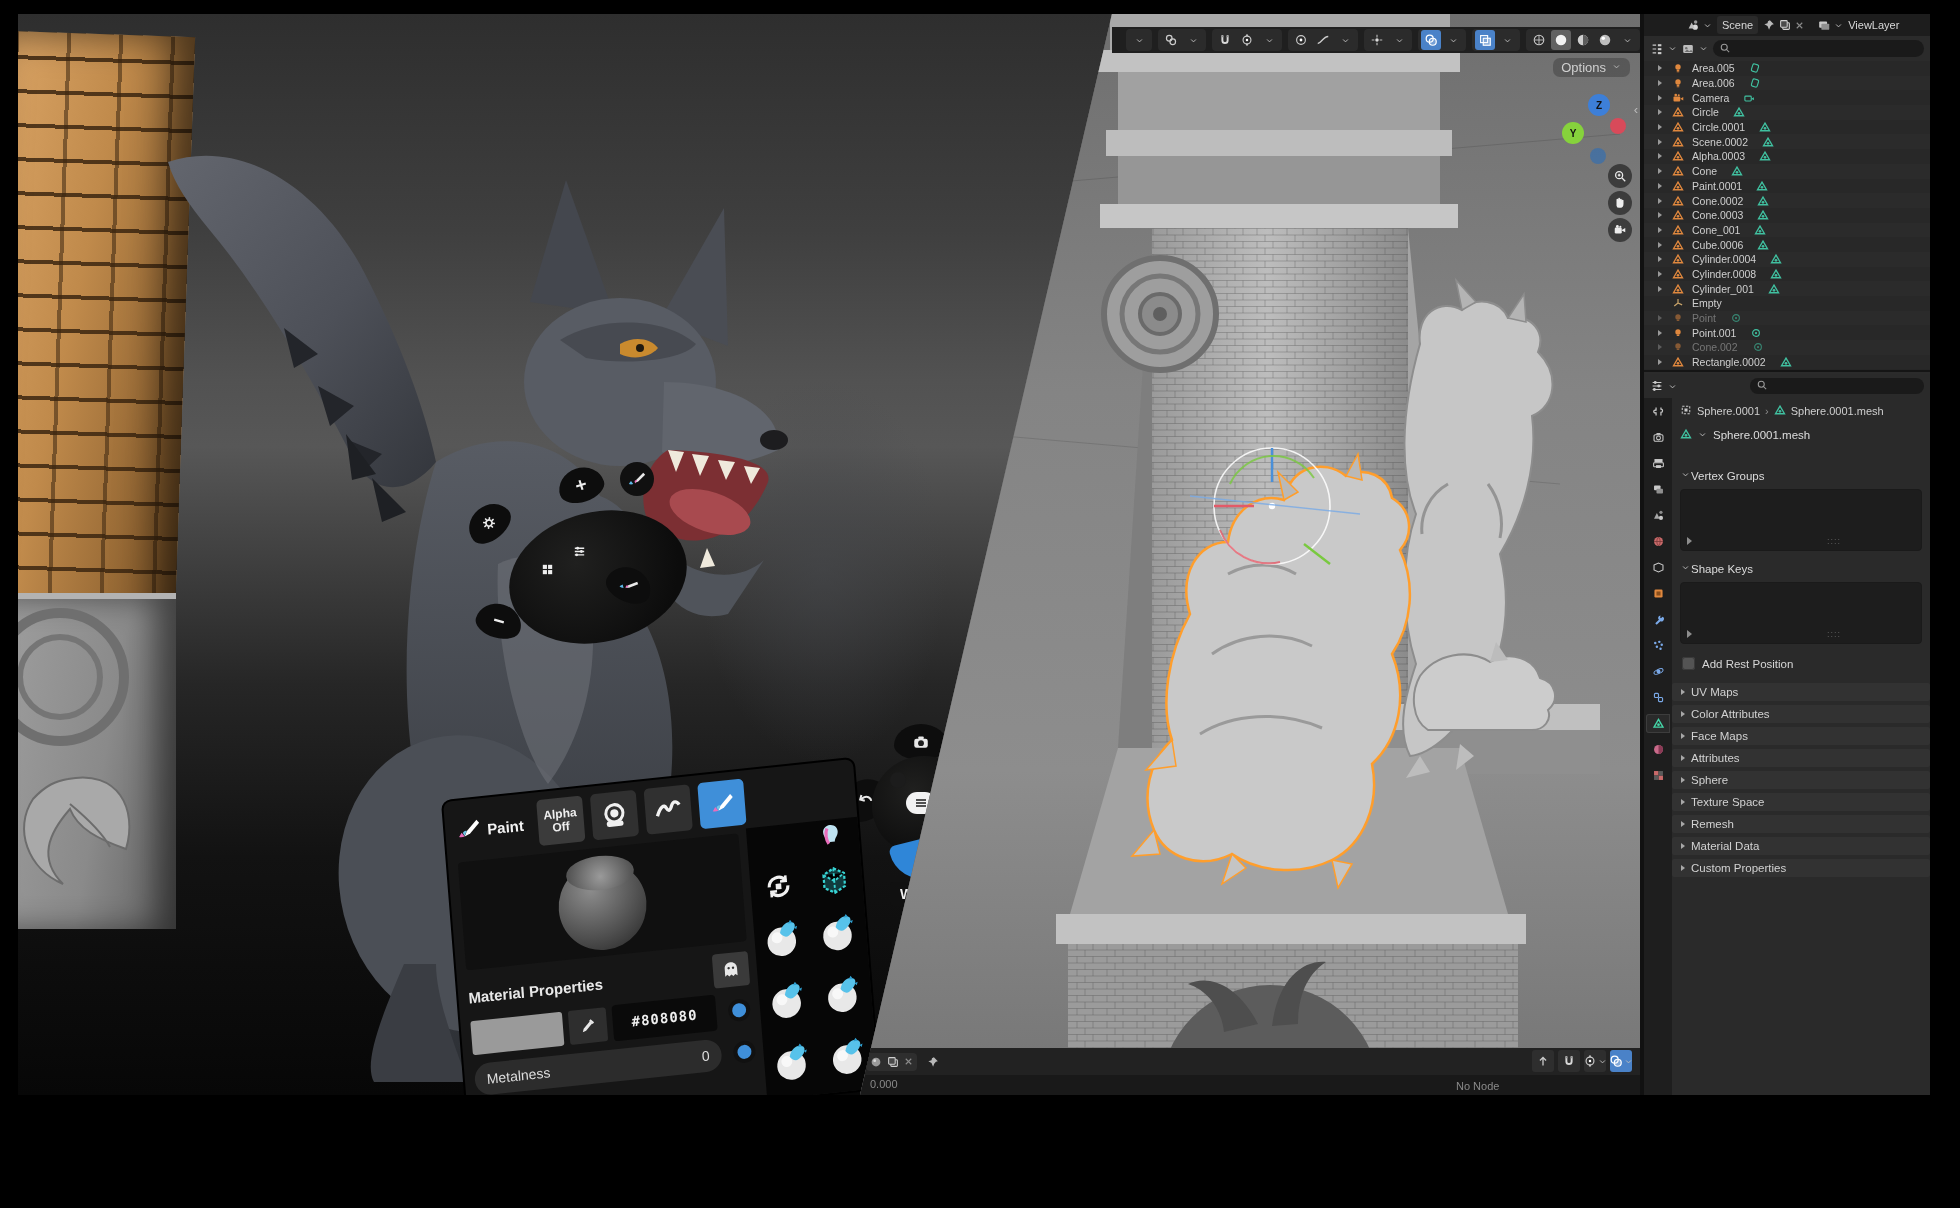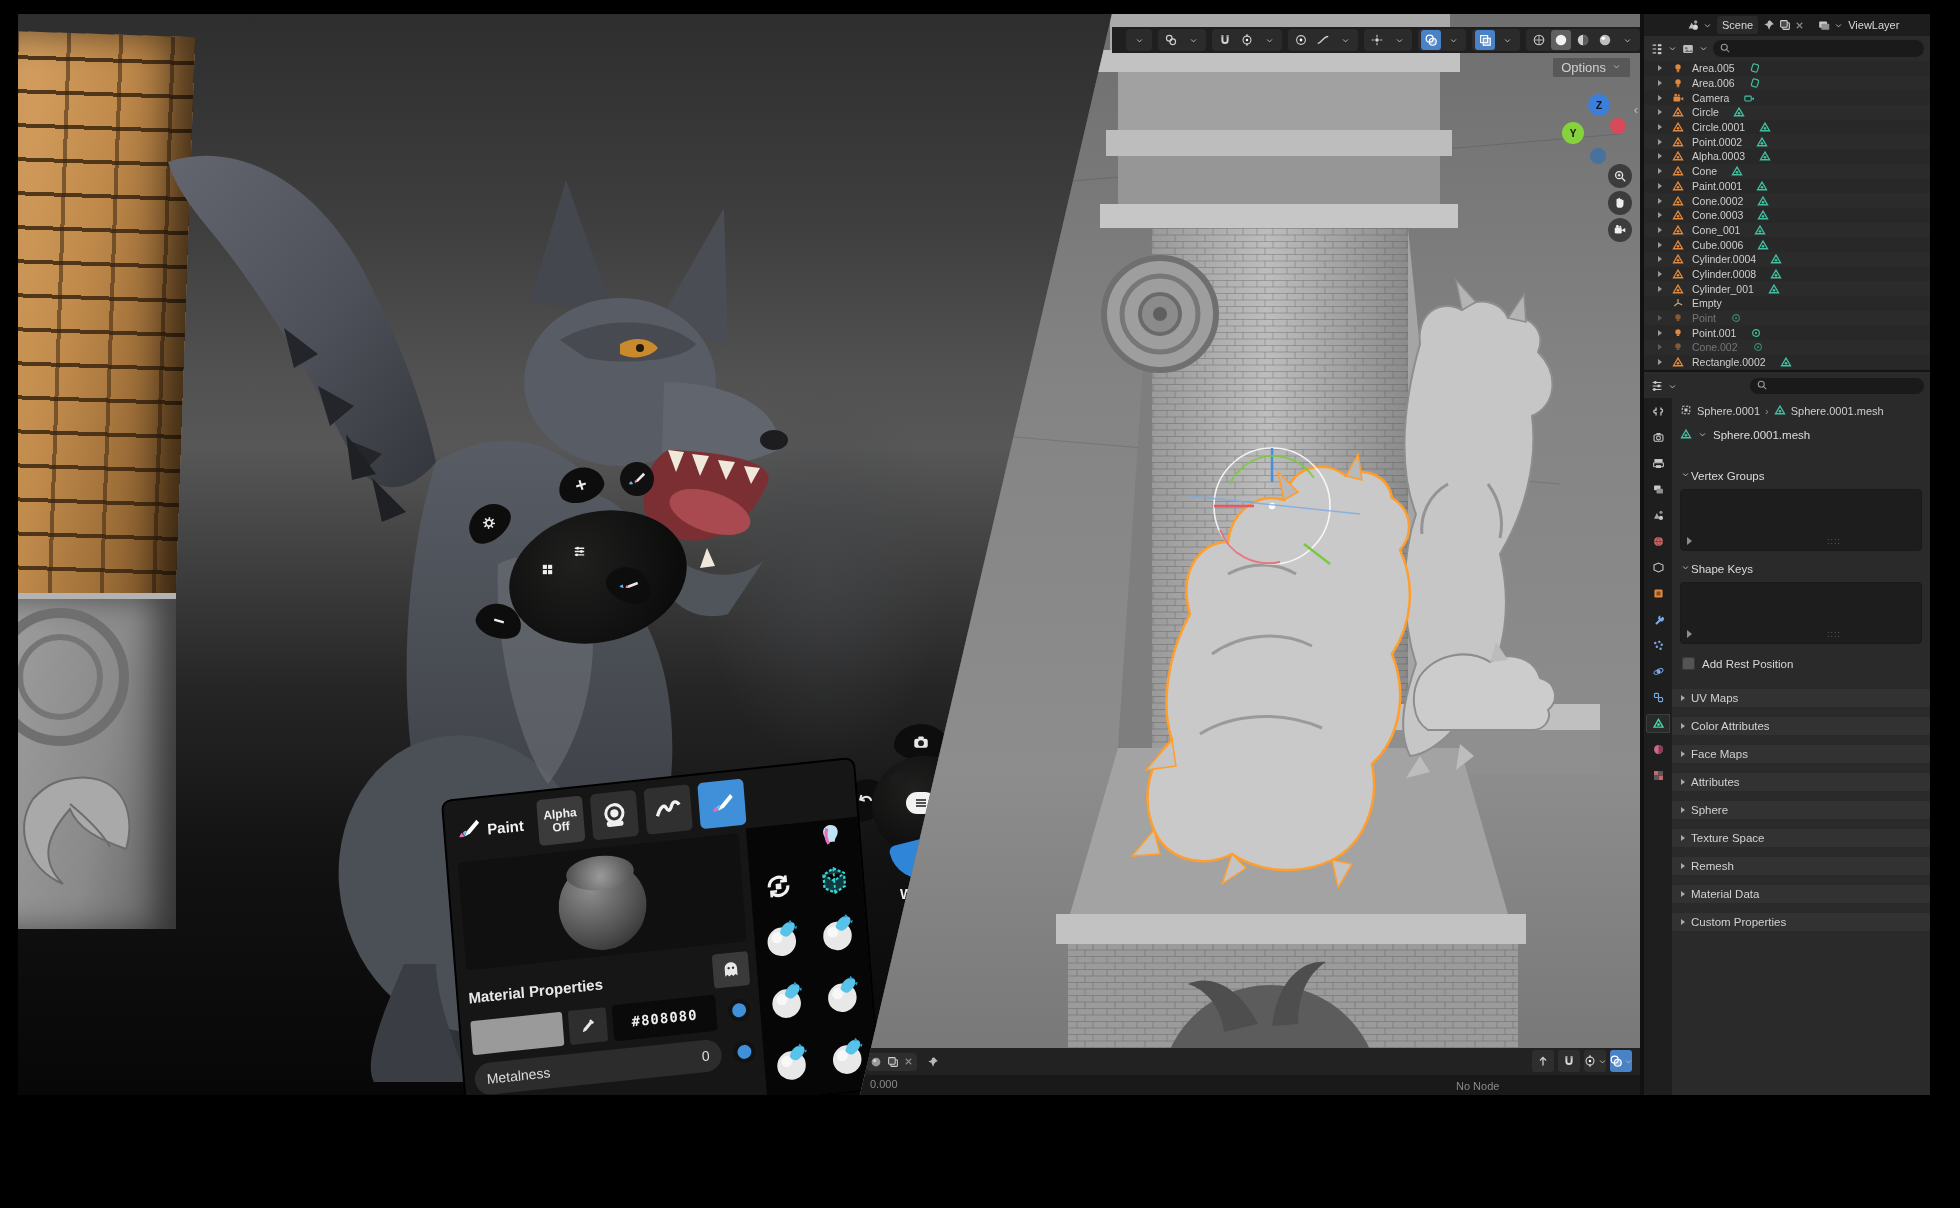--- a/index.html
+++ b/index.html
@@ -71,21 +71,21 @@
   .viewport3d{position:absolute;left:842px;top:0;width:780px;height:1081px;z-index:2;
     clip-path:polygon(32.3% 0%,100% 0%,100% 100%,0% 100%);background:#7d7d7d;}
   .scene3d{position:absolute;left:0;top:0;}
   .vp-header{position:absolute;left:252px;top:13px;right:0;height:26px;background:#1f1f1f;
     display:flex;align-items:center;padding:0 8px;justify-content:space-between;}
   .hgroup{display:flex;align-items:center;gap:2px;background:#2b2b2b;border-radius:4px;padding:1px 3px;margin-left:6px;}
   .hitem{width:20px;height:20px;display:flex;align-items:center;justify-content:center;border-radius:3px;}
   .hitem.active{background:#4a82c8;}
   .hitem.activewhite{background:#616161;}
   .vp-options{position:absolute;right:10px;top:44px;color:#d0d0d0;font-size:13px;display:flex;gap:5px;align-items:center;
-    background:rgba(40,40,40,.35);padding:2px 8px;border-radius:1px;}
+    background:rgba(40,40,40,.35);padding:2px 8px;border-radius:7px;}
   .nav-gizmo{position:absolute;left:700px;top:78px;width:76px;height:76px;}
   .axisball{position:absolute;border-radius:50%;display:flex;align-items:center;justify-content:center;
     font-size:10px;font-weight:bold;color:#111;}
   .nav-btn{position:absolute;width:24px;height:24px;border-radius:50%;background:rgba(40,40,40,.75);
     display:flex;align-items:center;justify-content:center;}
   .vp-collapse{position:absolute;right:2px;top:88px;color:#bbb;font-size:13px;}
   .shader-strip{position:absolute;left:0;bottom:0;width:100%;height:47px;background:#191919;}
   .ss-row{position:absolute;left:0;top:0;width:100%;height:27px;background:#222;display:flex;align-items:center;padding:0 6px;}
   .ss-group{display:flex;align-items:center;background:#2e2e2e;border-radius:4px;padding:2px 3px;gap:3px;}
   .ss-right{position:absolute;right:8px;top:2px;display:flex;gap:4px;align-items:center;}
@@ -119,21 +119,21 @@
   .breadcrumb{display:flex;align-items:center;gap:5px;padding:6px 8px 4px 8px;color:#cfcfcf;font-size:11px;}
   .bc-sep{color:#8b8b8b;}
   .namerow{display:flex;align-items:center;gap:5px;padding:6px 8px;color:#dedede;font-size:11.5px;}
   .panel-open-title{display:flex;align-items:center;color:#dcdcdc;font-size:11.5px;padding:5px 8px;margin-top:4px;}
   .listbox{margin:2px 8px 6px 8px;height:62px;background:#1d1d1d;border-radius:4px;border:1px solid #1a1a1a;position:relative;}
   .listbox .lb-tri{position:absolute;left:6px;bottom:5px;width:0;height:0;border-left:5px solid #8d8d8d;
     border-top:4px solid transparent;border-bottom:4px solid transparent;}
   .listbox .lb-grip{position:absolute;right:80px;bottom:4px;color:#5e5e5e;font-size:9px;letter-spacing:1px;}
   .checkrow{display:flex;align-items:center;gap:7px;color:#d6d6d6;font-size:11.5px;padding:7px 8px 9px 10px;}
   .checkbox{width:13px;height:13px;border-radius:3px;background:#545454;box-shadow:inset 0 0 0 1px #3a3a3a;}
-  .cpanel{height:18px;margin:10px 0 2px 0;background:#323232;display:flex;align-items:center;gap:6px;
+  .cpanel{height:18px;margin:4px 0 2px 0;background:#323232;display:flex;align-items:center;gap:6px;
     padding:0 9px;color:#d2d2d2;font-size:11.5px;border-radius:2px;}
   .cpanel .tri{width:0;height:0;border-left:4px solid #a8a8a8;border-top:3.5px solid transparent;border-bottom:3.5px solid transparent;}
 </style>
 </head>
 <body>
 
 <div class="stage">
 
   <div class="vr-view">
     <div class="brick-column"></div>
@@ -936,21 +936,21 @@
             </span>
           </div>
           <div class="ol-row">
             <span class="tri"></span>
             <span style="display: inline-flex; align-items: center; justify-content: center;">
               <svg width="12" height="12" viewBox="0 0 16 16">
                 <path d="M8 2.8 L14 13 H2 Z" stroke="#e0883e" fill="none" stroke-width="1.8"></path>
                 <circle cx="8" cy="9.8" r="1.8" fill="#e0883e"></circle>
               </svg>
             </span>
-            <span>Point.0002</span>
+            <span>Scene.0002</span>
             <span style="display: inline-flex; align-items: center; justify-content: center; margin-left: 6px;">
               <svg width="12" height="12" viewBox="0 0 16 16">
                 <path d="M8 2.8 L14 13 H2 Z" stroke="#40c0a0" fill="none" stroke-width="1.8"></path>
                 <circle cx="8" cy="9.8" r="1.8" fill="#40c0a0"></circle>
               </svg>
             </span>
           </div>
           <div class="ol-row">
             <span class="tri"></span>
             <span style="display: inline-flex; align-items: center; justify-content: center;">

